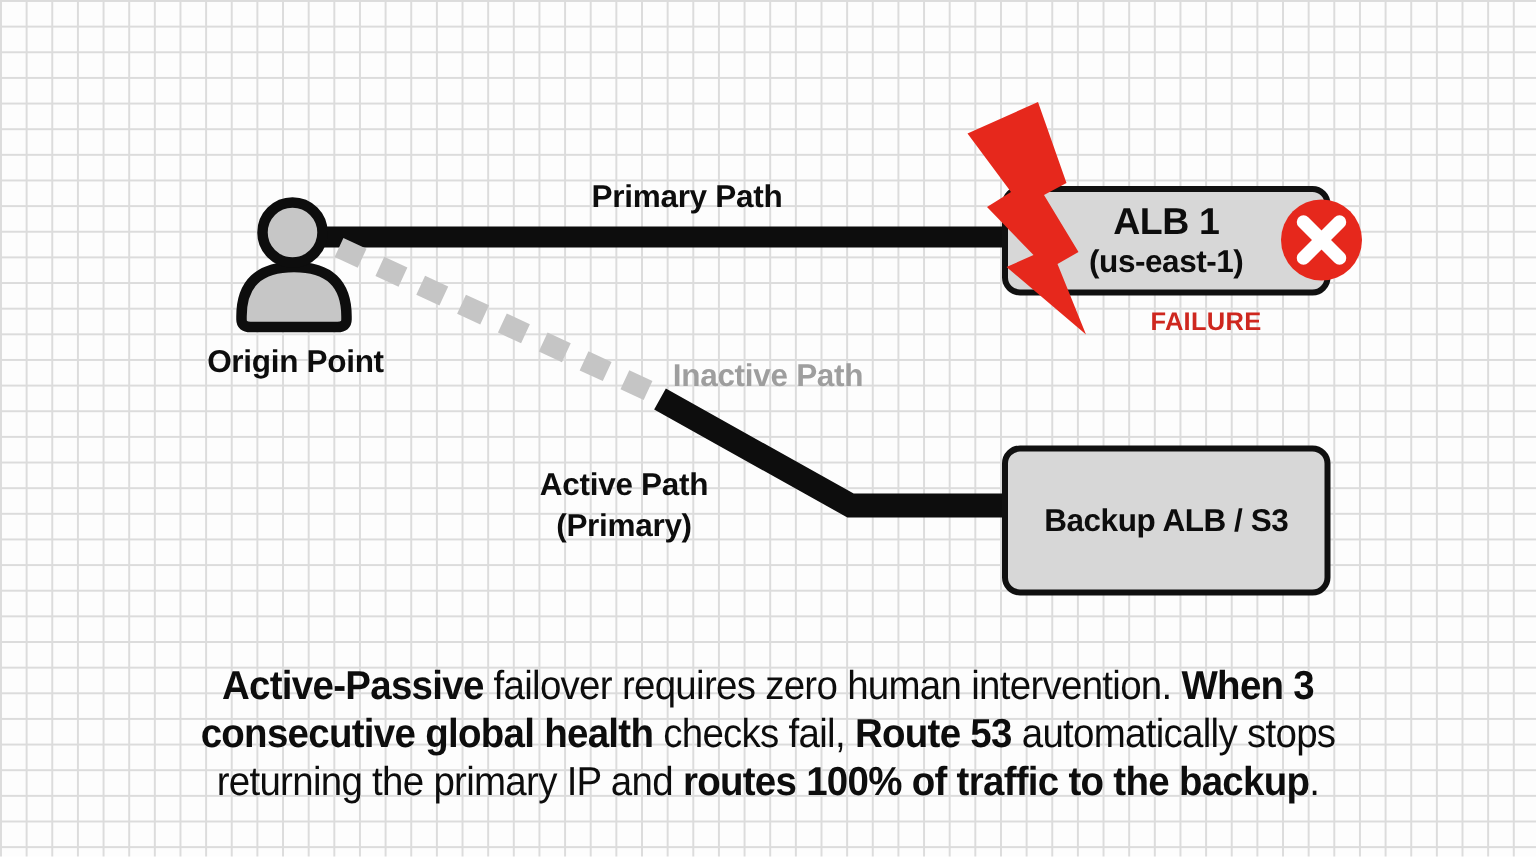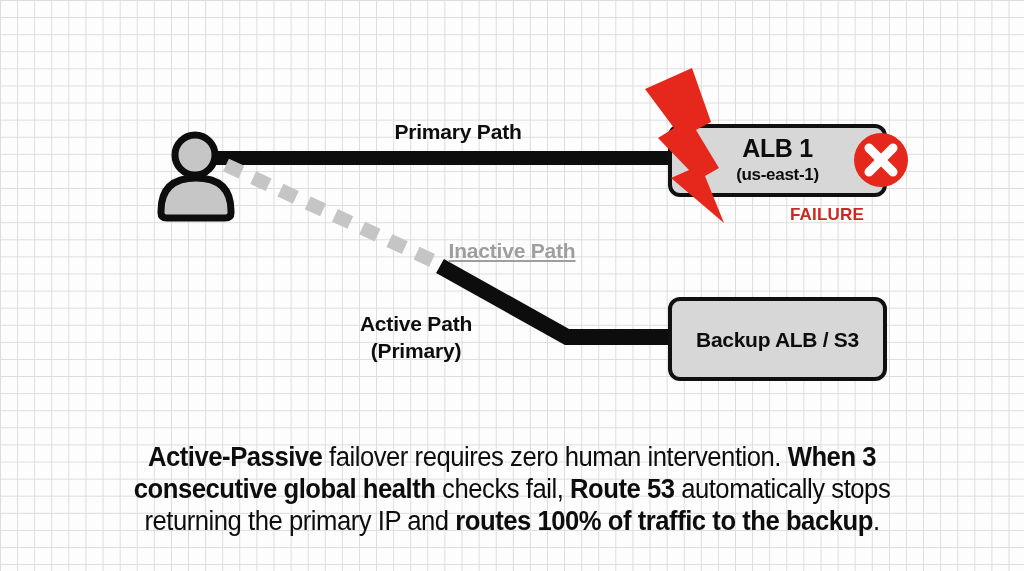--- a/index.html
+++ b/index.html
@@ -40,38 +40,38 @@
     justify-content: center;
     color: #0d0d0d;
     text-align: right;
   }
   .node-alb1 {
     left: 668px; top: 124px;
     width: 219px; height: 73px;
   }
   .node-backup {
     left: 668px; top: 297px;
-    width: 219px; height: 84px;
+    width: 219px; height: 100px;
   }
   .node-title   { font-size: 25px; font-weight: 700; line-height: 28px; letter-spacing: -0.3px; }
-  .node-sub     { font-size: 17px; font-weight: 600; line-height: 25px; letter-spacing: -0.3px; }
+  .node-sub     { font-size: 21px; font-weight: 600; line-height: 25px; letter-spacing: -0.3px; }
   .node-line    { font-size: 21px; font-weight: 700; line-height: 27px; letter-spacing: -0.3px; }
 
   .label {
     position: absolute;
     text-align: center;
     color: #0d0d0d;
     font-weight: 700;
     letter-spacing: -0.2px;
   }
   .label-primary   { left: 358px; top: 120px; width: 200px; font-size: 21px; }
-  .label-inactive  { left: 412px; top: 239px; width: 200px; font-size: 21px; font-weight: 600; color: #9e9e9e; text-decoration: underline; }
+  .label-inactive  { left: 412px; top: 239px; width: 200px; font-size: 21px; font-weight: 600; color: #9e9e9e; }
   .label-active    { left: 316px; top: 310px; width: 200px; font-size: 21px; line-height: 27px; }
   .label-customer  { left: 97px;  top: 229px; width: 200px; font-size: 21px; line-height: 26px; }
-  .label-failure   { left: 744px; top: 205px; width: 120px; text-align: right;
+  .label-failure   { left: 744px; top: 205px; width: 120px; text-align: center;
                      font-size: 17px; font-weight: 800; color: #ce271f; letter-spacing: 0.2px; }
 
   .caption {
     position: absolute;
     z-index: 4;
     left: 0; top: 441px;
     width: 1024px;
     text-align: center;
     font-size: 27px;
     line-height: 32px;
@@ -113,20 +113,21 @@
   <div class="label label-primary">Primary Path</div>
 
   <div class="label label-inactive">Inactive Path</div>
 
   <div class="label label-active">
     <div>Active Path</div>
     <div>(Primary)</div>
   </div>
 
   <div class="label label-customer">
+    <div>Origin Point</div>
   </div>
 
   <div class="label label-failure">FAILURE</div>
 
   <svg class="layer layer-overlay" viewBox="0 0 1024 571">
     <polygon points="692,68 645,89 674,128 658,138 689,170 671,178 724,223 705,176 719,168 696,130 711,122" fill="#e6281c"></polygon>
     <g>
       <circle cx="881" cy="160" r="27" fill="#e6281c"></circle>
       <line x1="869" y1="148" x2="893" y2="172" stroke-width="9" stroke-linecap="round" stroke="#ffffff"></line>
       <line x1="893" y1="148" x2="869" y2="172" stroke-width="9" stroke-linecap="round" stroke="#ffffff"></line>

